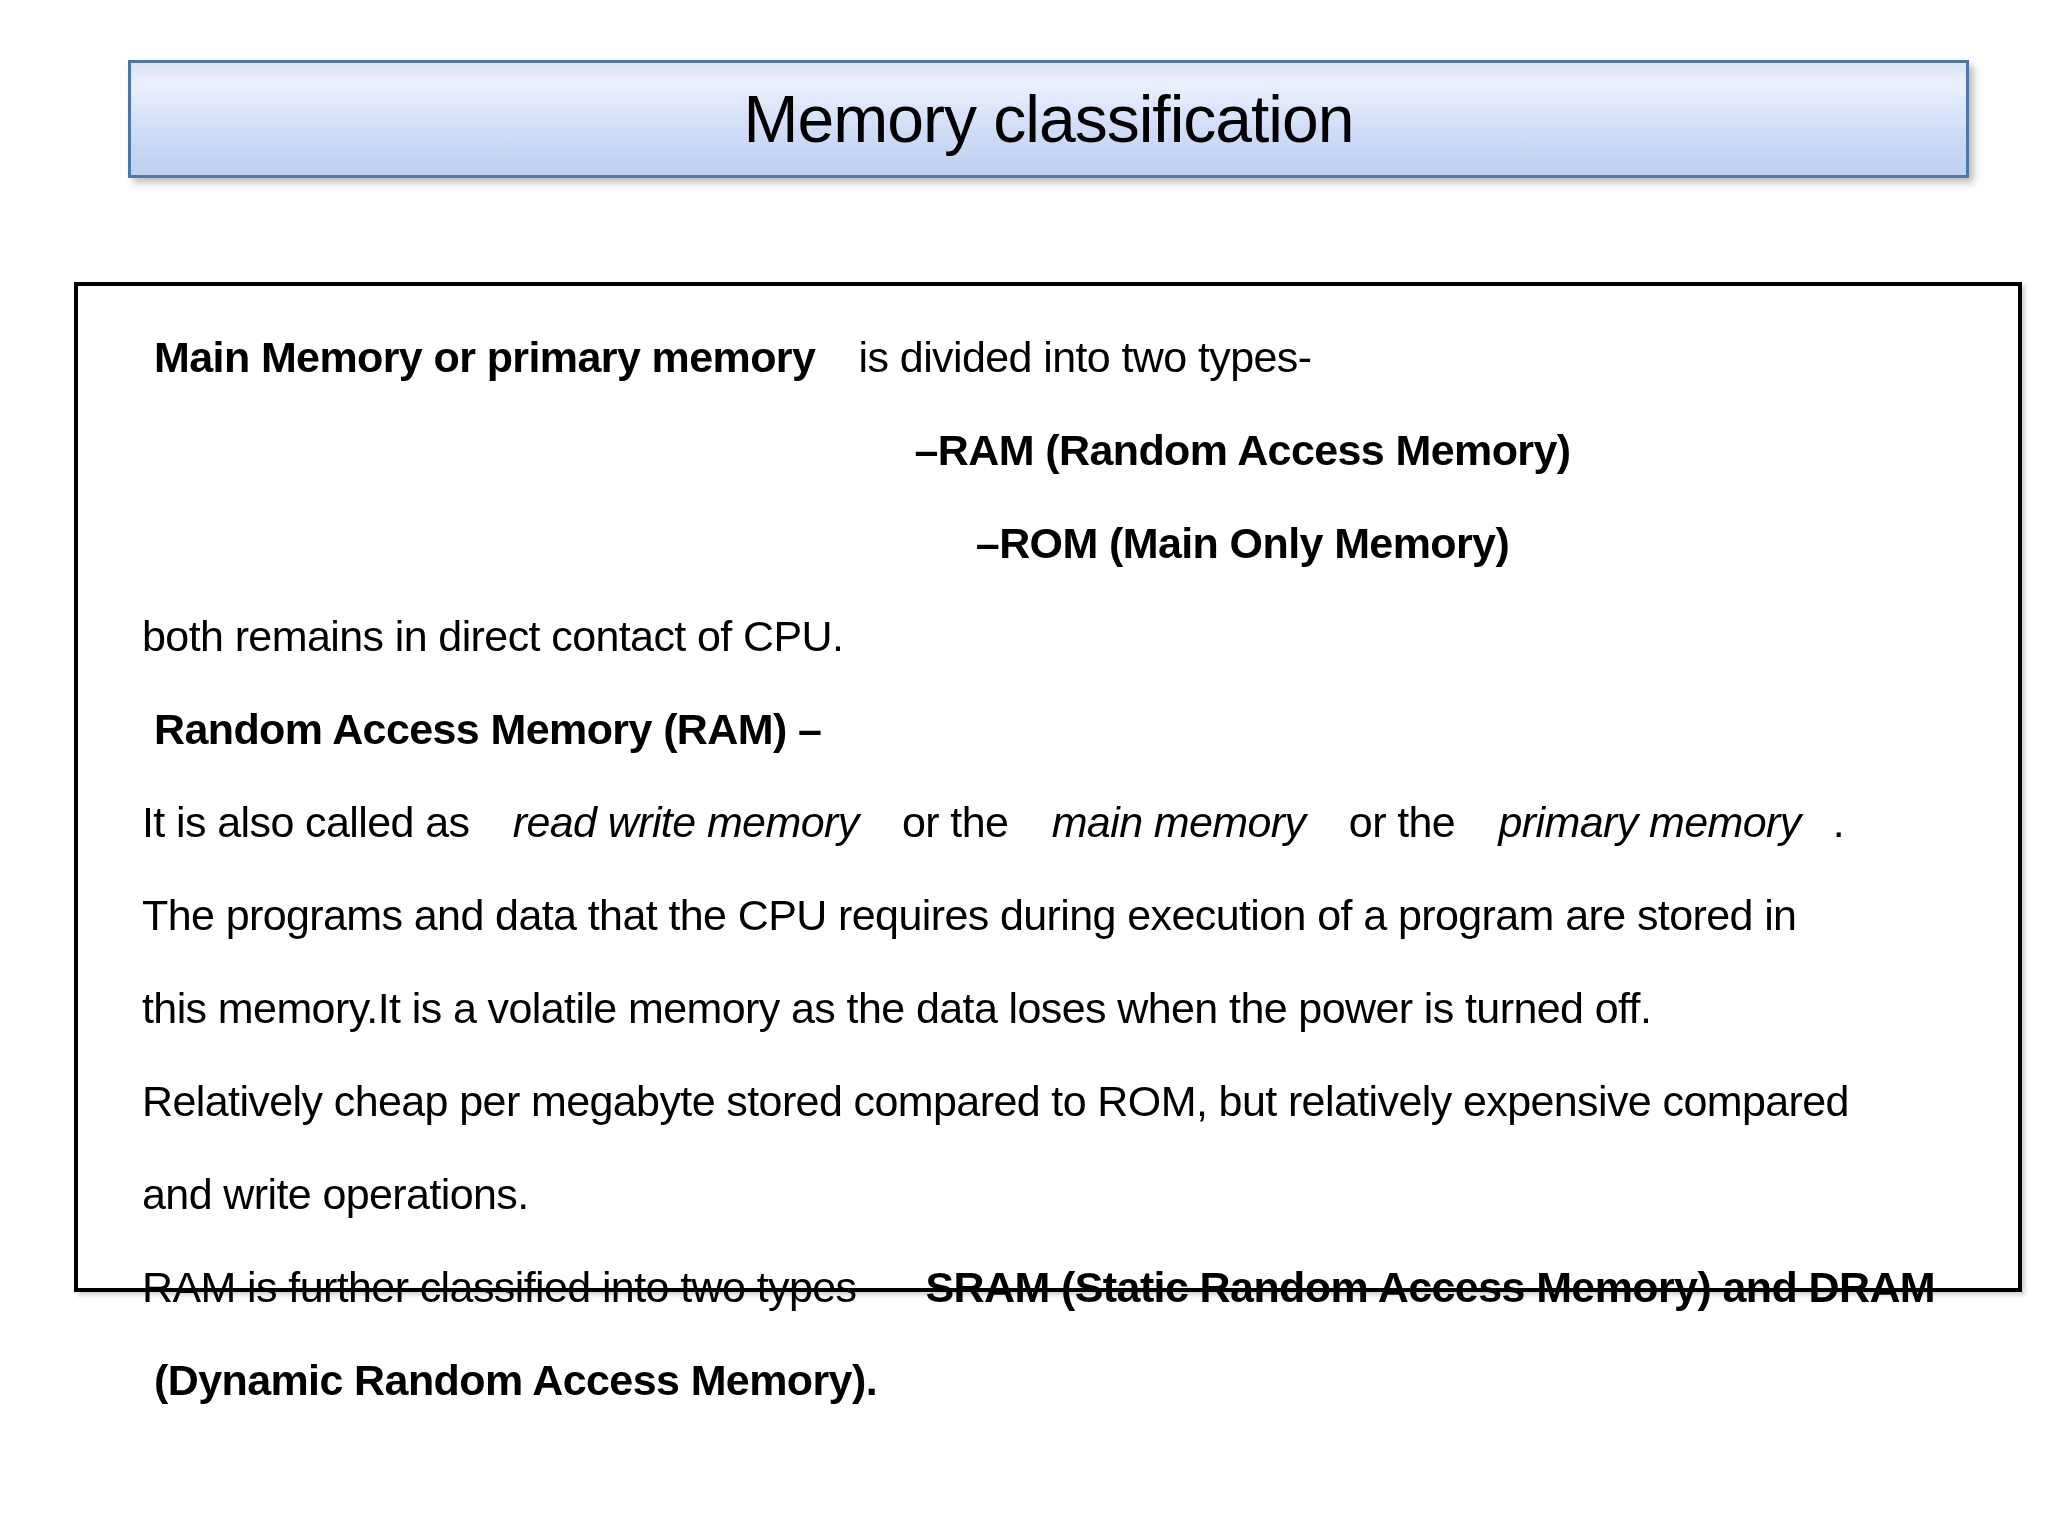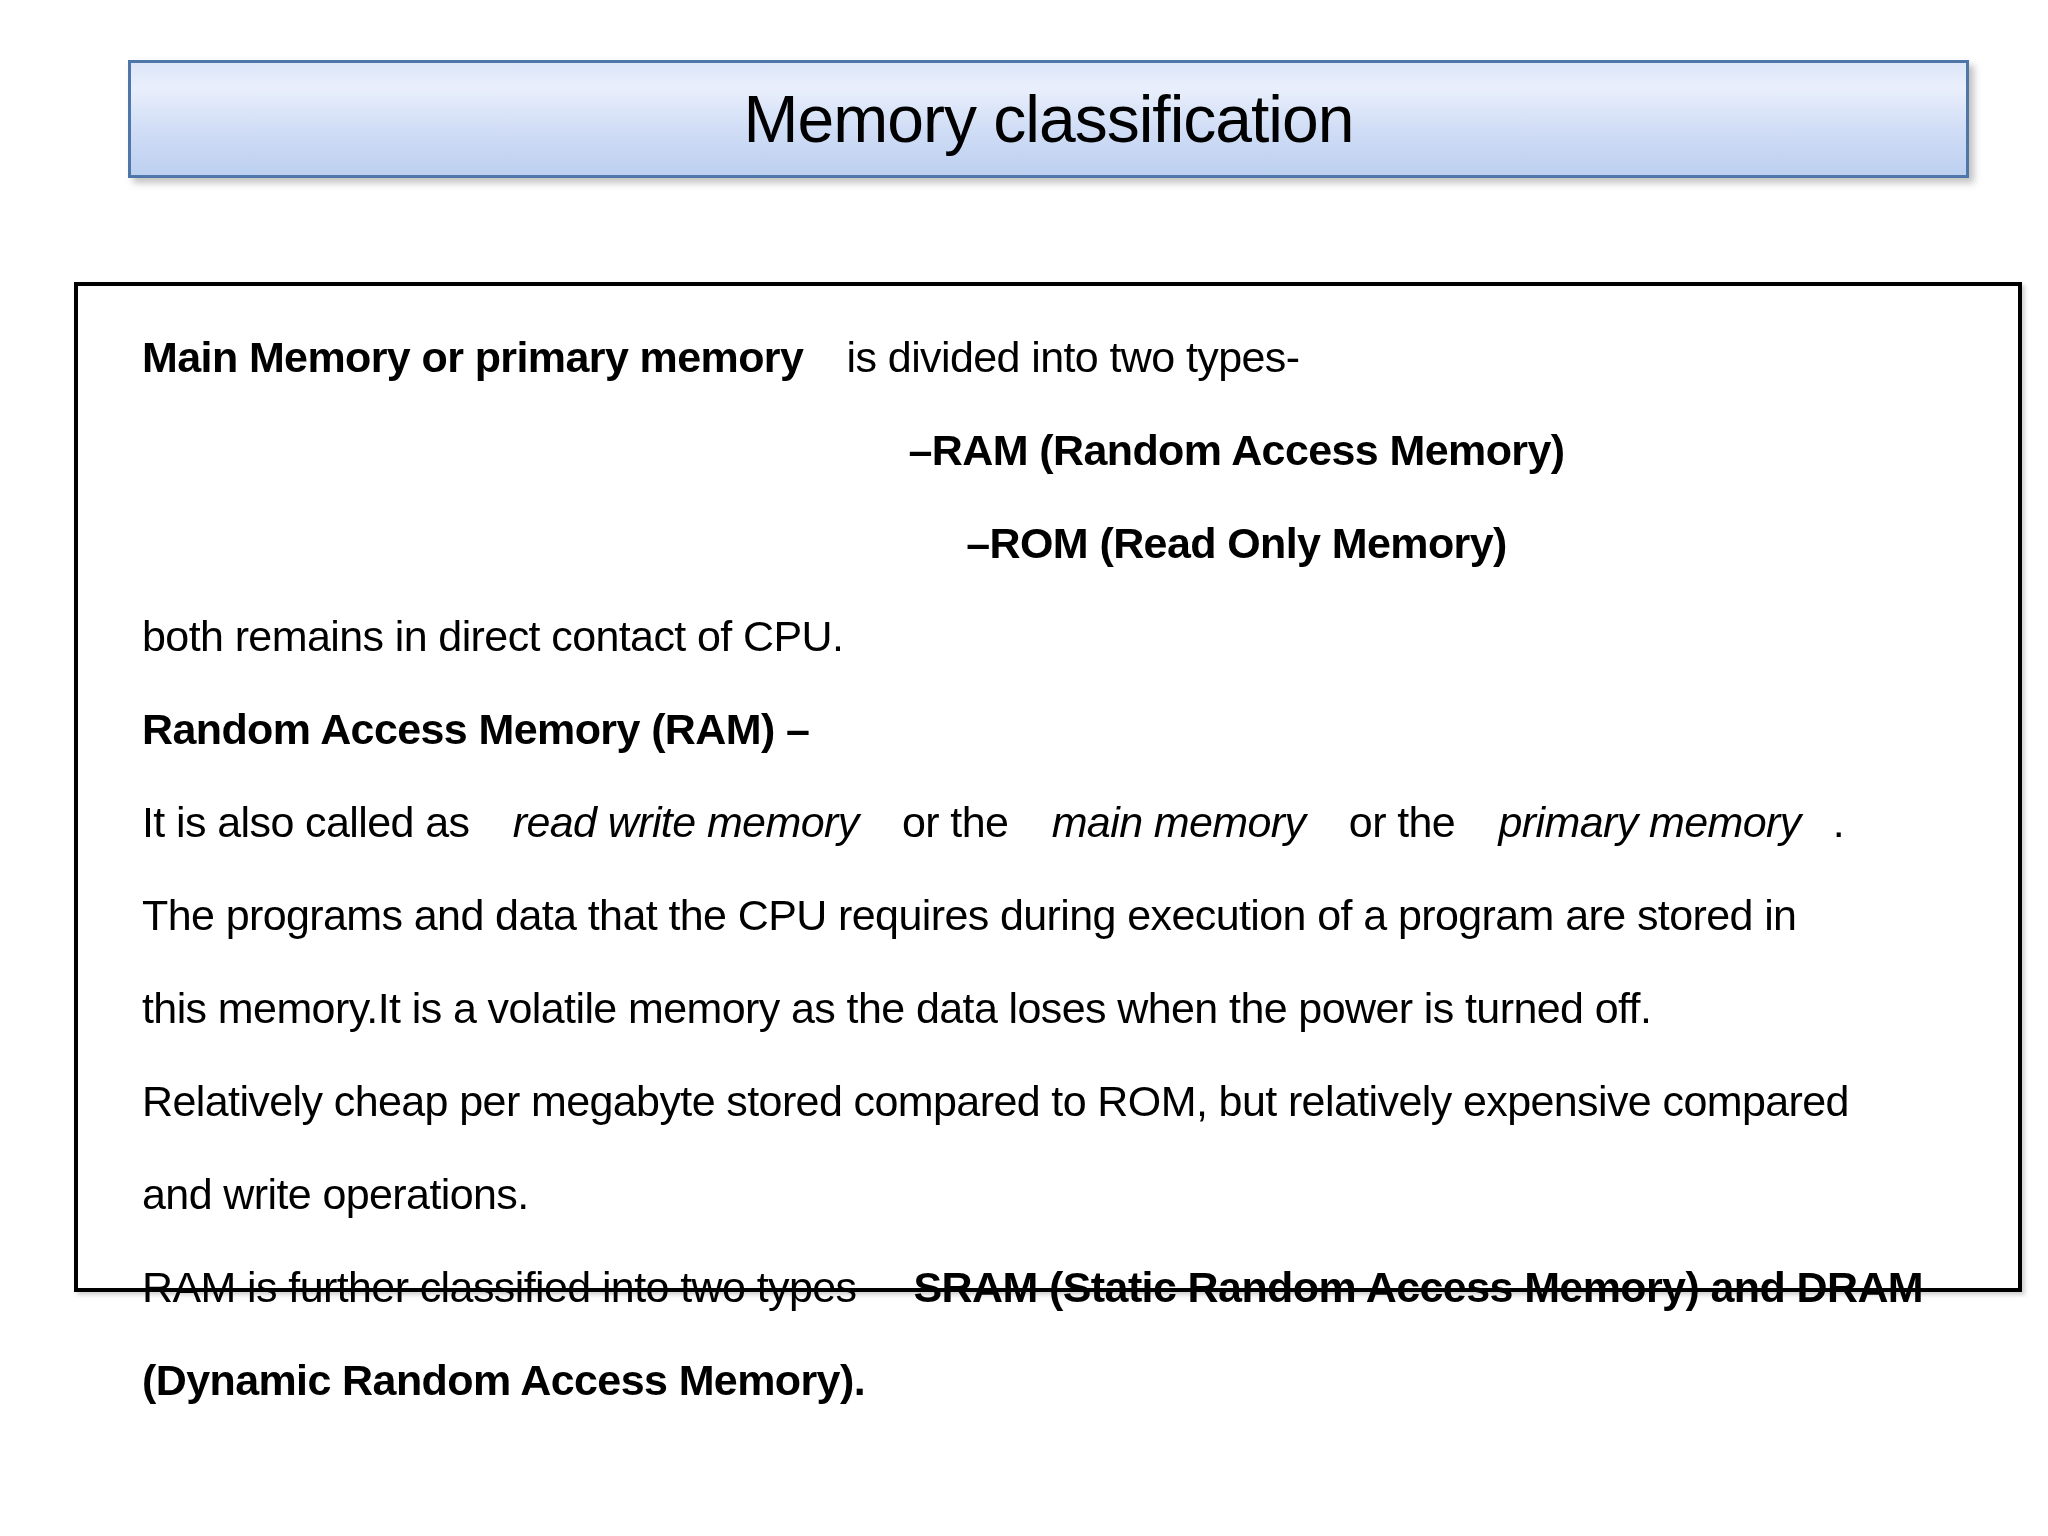--- a/index.html
+++ b/index.html
@@ -52,37 +52,37 @@
   }
 
   .line {
     font-size: 43px;
     line-height: 61px;
     letter-spacing: -0.6px;
     white-space: nowrap;
     color: var(--text-color, #000);
   }
   .line.indent { padding-left: 393px; text-align: center; }
-  .line span.b { font-weight: bold; }
+  .line span.b { font-weight: bold; margin-left: 12px; }
   .line span.i { font-style: italic; }
 </style>
 </head>
 <body>
 
 <div class="slide">
 
   <div class="title-box">
     <span class="title-text">Memory classification</span>
   </div>
 
   <div class="content-box">
     <div>
         <div class="line"><span class="b">Main Memory or primary memory</span><span> is divided into two types-</span></div>
         <div class="line indent"><span class="b">–RAM (Random Access Memory)</span></div>
-        <div class="line indent"><span class="b">–ROM (Read Only Memory)</span></div>
+        <div class="line indent"><span class="b">–ROM (Main Only Memory)</span></div>
         <div class="line"><span>both remains in direct contact of CPU.</span></div>
         <div class="line"><span class="b">Random Access Memory (RAM) –</span></div>
         <div class="line"><span>It is also called as </span><span class="i">read write memory</span><span> or the </span><span class="i">main memory</span><span> or the </span><span class="i">primary memory</span><span>.</span></div>
         <div class="line"><span>The programs and data that the CPU requires during execution of a program are stored in</span></div>
         <div class="line"><span>this memory.It is a volatile memory as the data loses when the power is turned off.</span></div>
         <div class="line"><span>Relatively cheap per megabyte stored compared to ROM, but relatively expensive compared</span></div>
         <div class="line"><span>and write operations.</span></div>
         <div class="line"><span>RAM is further classified into two types- </span><span class="b">SRAM (Static Random Access Memory) and DRAM</span></div>
         <div class="line"><span class="b">(Dynamic Random Access Memory).</span></div>
       </div>

